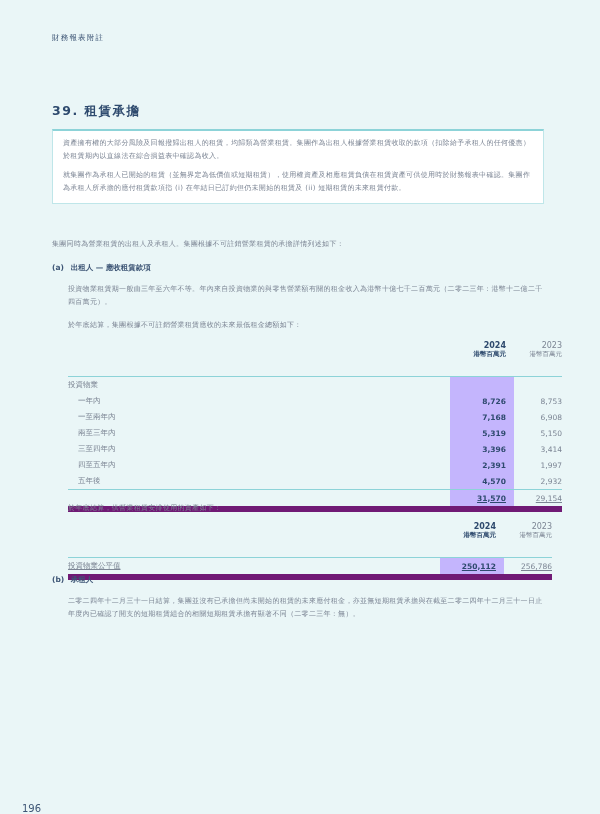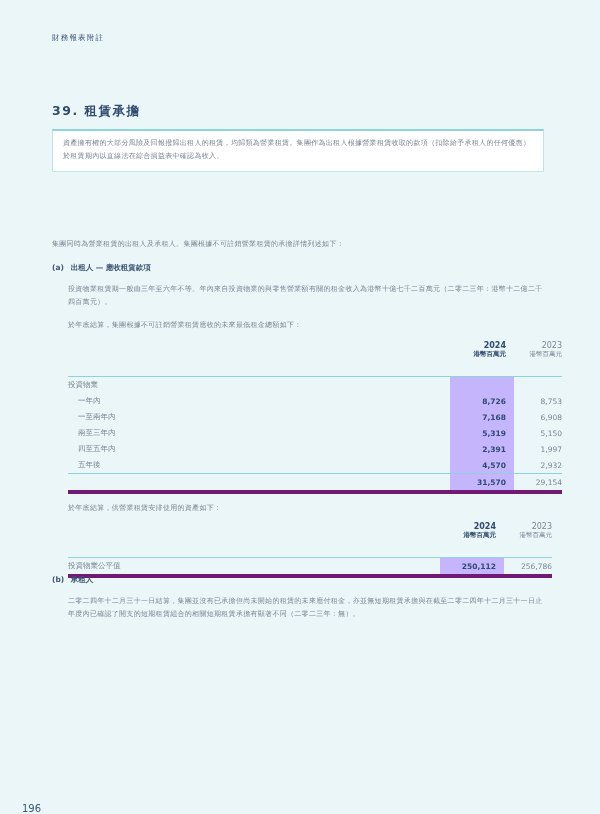--- a/index.html
+++ b/index.html
@@ -58,35 +58,36 @@
     width: 48px; text-align: right; color: #7c8594;
   }
   table.fin thead td { height: auto; vertical-align: bottom; padding-bottom: 17px; }
   table.fin thead .c-2024 { background: transparent; }
   .yr24 { font-weight: bold; color: #2e4a6e; font-size: 8px; }
   .cur24 { font-weight: bold; color: #2e4a6e; font-size: 6.5px; }
   .yr23 { color: #7c8594; font-size: 8px; }
   .cur23 { color: #7c8594; font-size: 6.5px; }
   tr.head-rule td { border-bottom: 1.5px solid #8dd3d8; }
   tr.sub-rule td { border-top: 1.5px solid #8dd3d8; }
-  tr.total-rule td { border-bottom: 4px solid #701a75; }
+  tr.total-rule td { border-bottom: 6px solid #701a75; text-decoration: underline; }
   .page-number {
     position: absolute; left: 22px; top: 779px;
     font-size: 10px; color: #3d5575; margin-top: 24px;
   }
 </style>
 </head>
 <body>
 
 <div class="running-header">財務報表附註</div>
 
 <div class="note-title">39. 租賃承擔</div>
 
 <div class="policy-box">
   <p>資產擁有權的大部分風險及回報撥歸出租人的租賃，均歸類為營業租賃。集團作為出租人根據營業租賃收取的款項（扣除給予承租人的任何優惠）於租賃期內以直線法在綜合損益表中確認為收入。</p>
+  <p>就集團作為承租人已開始的租賃（並無界定為低價值或短期租賃），使用權資產及相應租賃負債在租賃資產可供使用時於財務報表中確認。集團作為承租人所承擔的應付租賃款項指 (i) 在年結日已訂約但仍未開始的租賃及 (ii) 短期租賃的未來租賃付款。</p>
 </div>
 
 <div class="para" style="left:52px; top:238px; width:496px;">集團同時為營業租賃的出租人及承租人。集團根據不可註銷營業租賃的承擔詳情列述如下：</div>
 
 <div class="subhead" style="left:52px; top:263px;">
   <span class="lbl">(a)</span>
   <span>出租人 — 應收租賃款項</span>
 </div>
 
 <div class="para" style="left:68px; top:283px; width:480px;">投資物業租賃期一般由三年至六年不等。年內來自投資物業的與零售營業額有關的租金收入為港幣十億七千二百萬元（二零二三年：港幣十二億二千四百萬元）。</div>
@@ -120,20 +121,25 @@
     </tr>
     <tr>
       <td class="c-label indent">一至兩年內</td>
       <td class="c-2024">7,168</td>
       <td class="c-2023">6,908</td>
     </tr>
     <tr>
       <td class="c-label indent">兩至三年內</td>
       <td class="c-2024">5,319</td>
       <td class="c-2023">5,150</td>
+    </tr>
+    <tr>
+      <td class="c-label indent">三至四年內</td>
+      <td class="c-2024">3,396</td>
+      <td class="c-2023">3,414</td>
     </tr>
     <tr>
       <td class="c-label indent">四至五年內</td>
       <td class="c-2024">2,391</td>
       <td class="c-2023">1,997</td>
     </tr>
     <tr>
       <td class="c-label indent">五年後</td>
       <td class="c-2024">4,570</td>
       <td class="c-2023">2,932</td>

